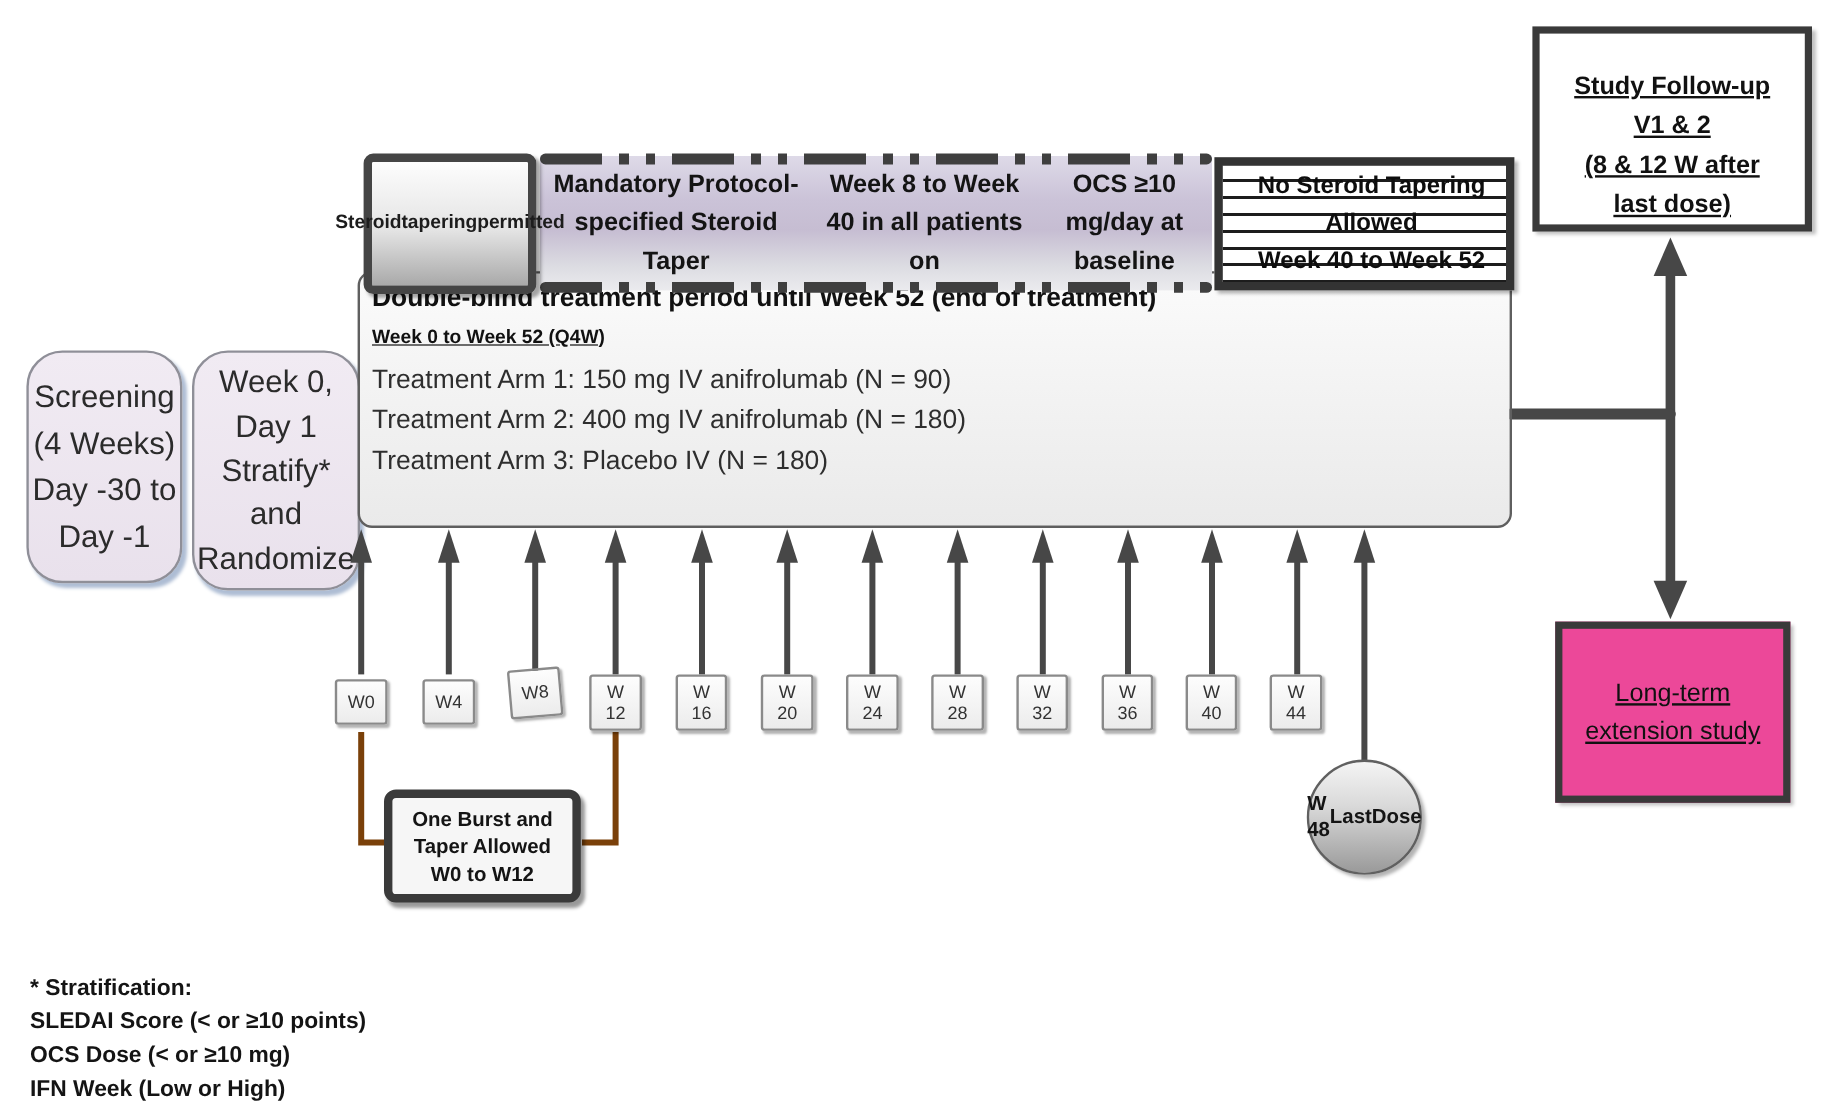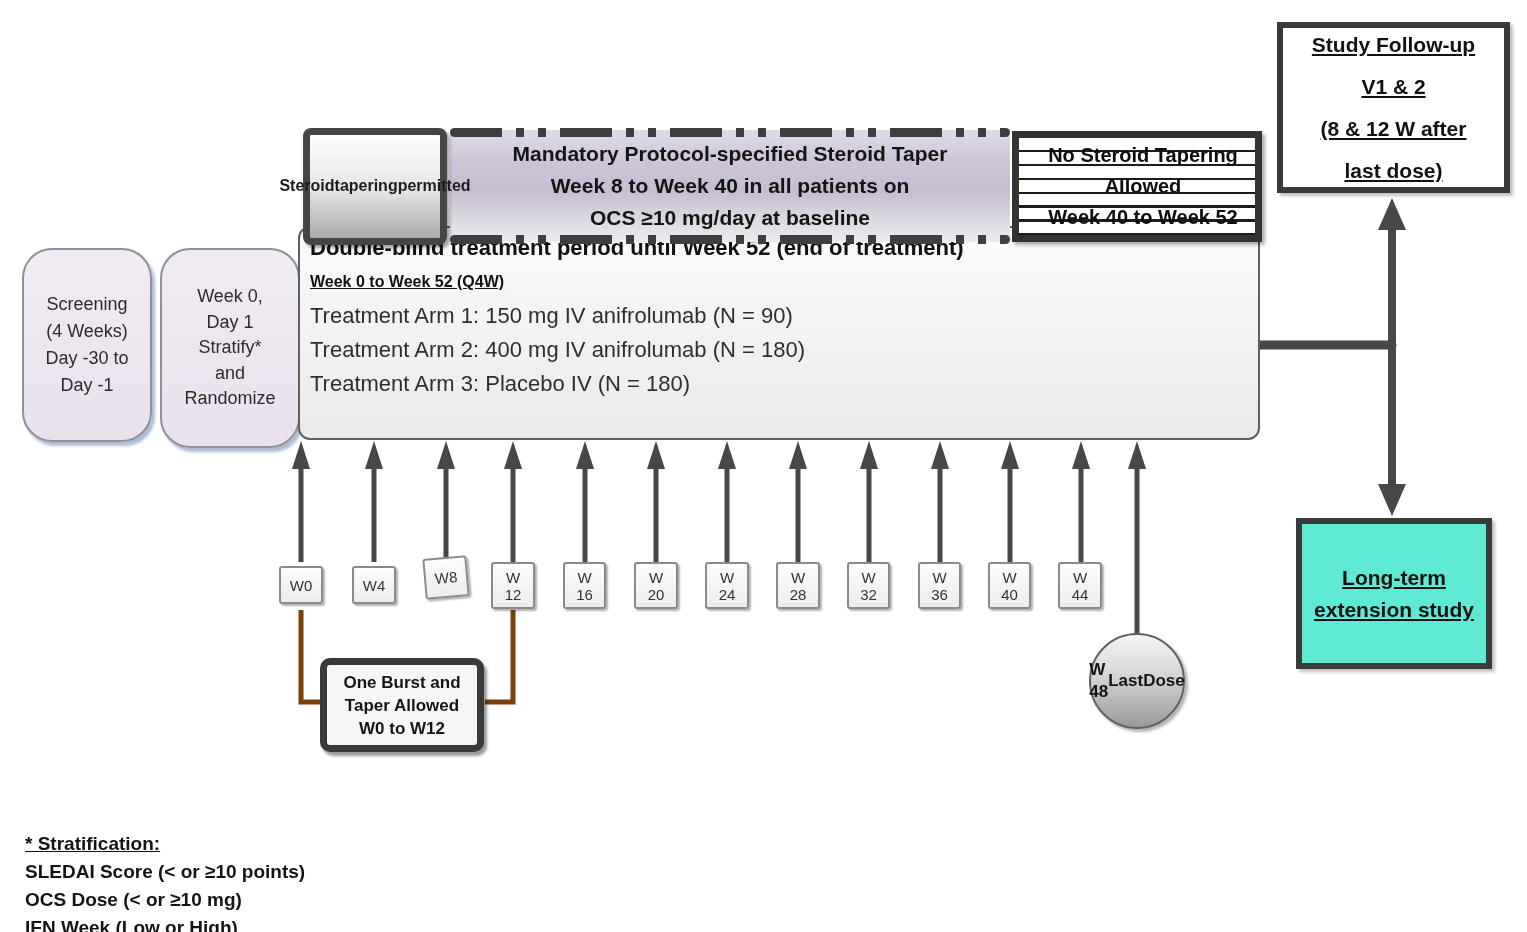--- a/index.html
+++ b/index.html
@@ -4,21 +4,21 @@
 <style>
   html,body{margin:0;padding:0;background:#fff;}
   .stage{position:relative;width:1527px;height:932px;background:#fff;
          font-family:"Liberation Sans",sans-serif;overflow:hidden;}
 
   
   .rbox{position:absolute;background:linear-gradient(180deg,#f1ebf3,#e9e1ec);
         border:2px solid #8f8f98;border-radius:30px;
         box-shadow:3px 4px 3px #aebdd4;
         display:flex;flex-direction:column;justify-content:center;align-items:center;
-        font-size:18px;color:#2b2b2b;line-height:1.5;text-align:center;}
+        font-size:26px;color:#2b2b2b;line-height:1.5;text-align:center;margin-top:44px;}
   .screening{left:22px;top:248px;width:126px;height:190px;}
   .randomize{left:160px;top:248px;width:136px;height:196px;line-height:1.42;}
 
   
   .main-box{position:absolute;left:298px;top:226px;width:962px;height:214px;
         background:linear-gradient(180deg,#fbfbfb 0%,#f3f3f3 45%,#eaeaea 100%);
         border:2px solid #5f5f5f;border-radius:12px;
         padding:3px 0 0 10px;box-sizing:border-box;z-index:1;}
   .main-box .t1{font-size:22px;font-weight:bold;color:#111;line-height:34px;}
   .main-box .t2{font-size:16px;font-weight:bold;color:#111;line-height:34px;
@@ -29,21 +29,21 @@
   .steroid-box{position:absolute;left:303px;top:128px;width:144px;height:117px;
         border:7px solid #454545;border-radius:8px;box-sizing:border-box;
         background:linear-gradient(180deg,#fdfdfd 0%,#e4e4e4 55%,#a9a9a9 100%);
         box-shadow:3px 3px 3px rgba(0,0,0,.35);
         display:flex;flex-direction:row;justify-content:center;align-items:center;
         font-size:16px;font-weight:bold;color:#1c1c1c;line-height:1.55;z-index:3;}
 
   
   .banner{position:absolute;left:450px;top:130px;width:560px;height:112px;
         background:linear-gradient(180deg,#dedae8 0%,#cbc3d8 32%,#c6bdd2 55%,#dcdce2 82%,#ebebee 100%);
-        display:flex;flex-direction:column;justify-content:center;align-items:center;
+        display:flex;flex-direction:row;justify-content:center;align-items:center;
         font-size:21px;font-weight:bold;color:#141414;line-height:32px;
         text-align:center;z-index:2;}
   .banner::before,.banner::after{content:"";position:absolute;left:0;right:0;height:9px;
         border-radius:5px;
         background:repeating-linear-gradient(90deg,
           #3f3f3f 0 52px,transparent 52px 66px,
           #3f3f3f 66px 74px,transparent 74px 88px,
           #3f3f3f 88px 96px,transparent 96px 110px);}
   .banner::before{top:-2px;}
   .banner::after{bottom:-2px;}
@@ -52,28 +52,28 @@
   .no-taper{position:absolute;left:1012px;top:131px;width:250px;height:111px;
         border:7px solid #333;box-sizing:border-box;
         background:#fff repeating-linear-gradient(180deg,transparent 0 11.5px,#1c1c1c 11.5px 14px);
         display:flex;flex-direction:column;justify-content:center;align-items:center;
         font-size:20px;font-weight:bold;color:#0d0d0d;line-height:31px;
         text-align:center;z-index:3;box-shadow:3px 3px 3px rgba(0,0,0,.3);padding-left:12px;}
 
   
   .followup{position:absolute;left:1277px;top:22px;width:233px;height:171px;
         border:6px solid #3a3a3a;background:#fff;box-sizing:border-box;
-        display:flex;flex-direction:column;justify-content:space-between;align-items:center;
+        display:flex;flex-direction:column;justify-content:flex-end;align-items:center;
         font-size:21px;font-weight:bold;color:#111;line-height:33px;text-align:center;
         box-shadow:3px 3px 3px rgba(0,0,0,.25);}
   .followup div{text-decoration:underline;}
   .longterm{position:absolute;left:1296px;top:518px;width:196px;height:151px;
-        border:6px solid #3a3a3a;background:#5eead4;box-sizing:border-box;
-        display:flex;flex-direction:column;justify-content:center;align-items:center;
-        font-size:21px;font-weight:bold;color:#111;line-height:32px;text-align:center;
+        border:6px solid #3a3a3a;background:#ec4899;box-sizing:border-box;
+        display:flex;flex-direction:column;justify-content:center;align-items:center;
+        font-size:21px;font-weight:normal;color:#111;line-height:32px;text-align:center;
         box-shadow:3px 3px 3px rgba(0,0,0,.25);}
   .longterm div{text-decoration:underline;}
 
   
   .week-box{position:absolute;background:linear-gradient(180deg,#fdfdfd,#ececec);
         border:2px solid #8a8a8a;box-sizing:border-box;border-radius:3px;
         box-shadow:2px 2px 2px rgba(0,0,0,.3);
         display:flex;flex-direction:column;justify-content:center;align-items:center;
         font-size:15px;color:#333;line-height:17px;z-index:2;}
 
@@ -88,21 +88,21 @@
   
   .one-burst{position:absolute;left:320px;top:658px;width:164px;height:94px;
         border:7px solid #3a3a3a;border-radius:10px;box-sizing:border-box;
         background:#f6f6f6;box-shadow:3px 4px 3px rgba(0,0,0,.4);
         display:flex;flex-direction:column;justify-content:center;align-items:center;
         font-size:17px;font-weight:bold;color:#141414;line-height:23px;z-index:2;}
 
   
   .strat{position:absolute;left:25px;top:810px;font-size:19px;font-weight:bold;
         color:#141414;line-height:28px;}
-  .strat .title{text-decoration:underline;margin-top:20px;}
+  .strat .title{}
 
   svg.connectors{position:absolute;left:0;top:0;z-index:1;pointer-events:none;}
 </style>
 </head>
 <body>
 
 <div class="stage">
 
   <svg class="connectors" id="connector-layer" width="1527" height="932">
       <polyline points="301,610 301,702 322,702" fill="none" stroke="#7a4009" stroke-width="5"></polyline>

